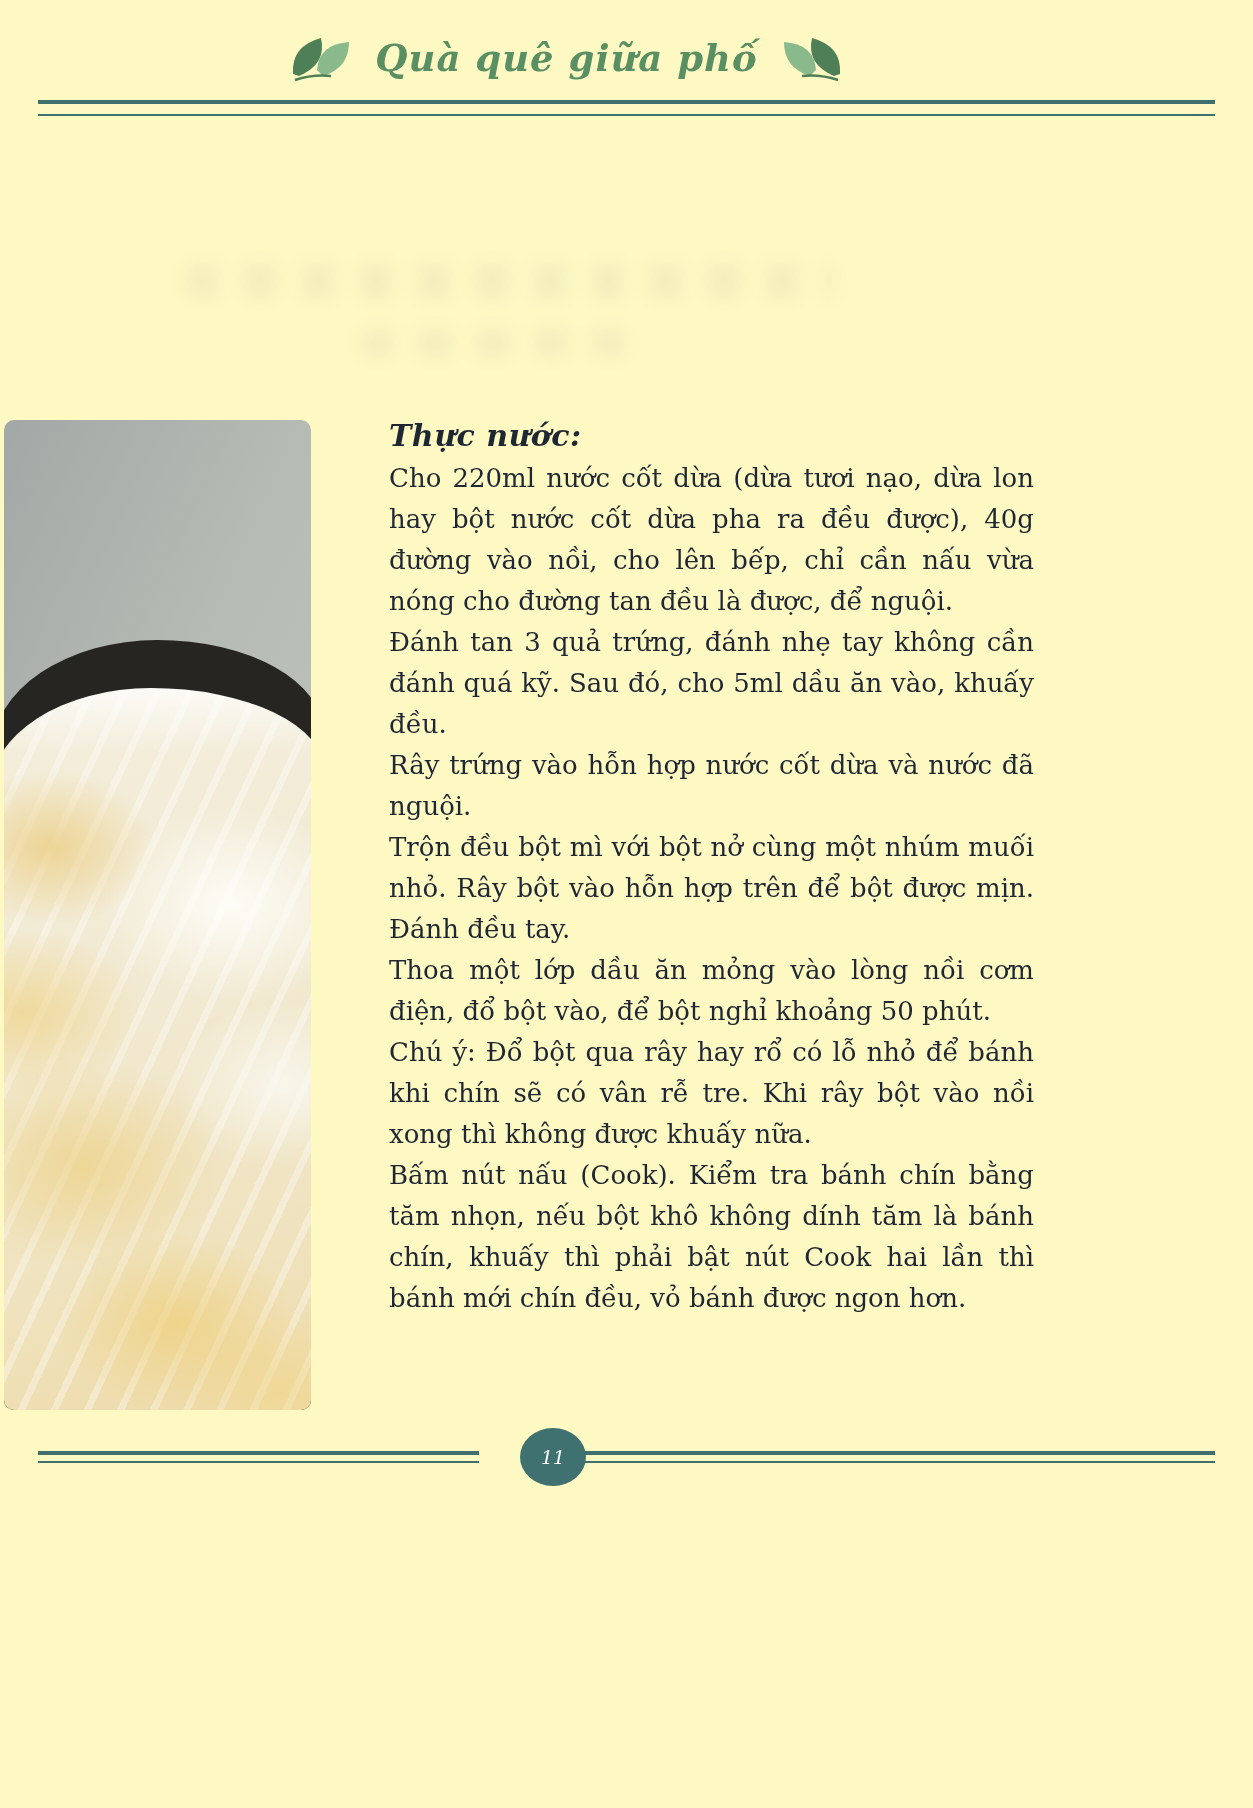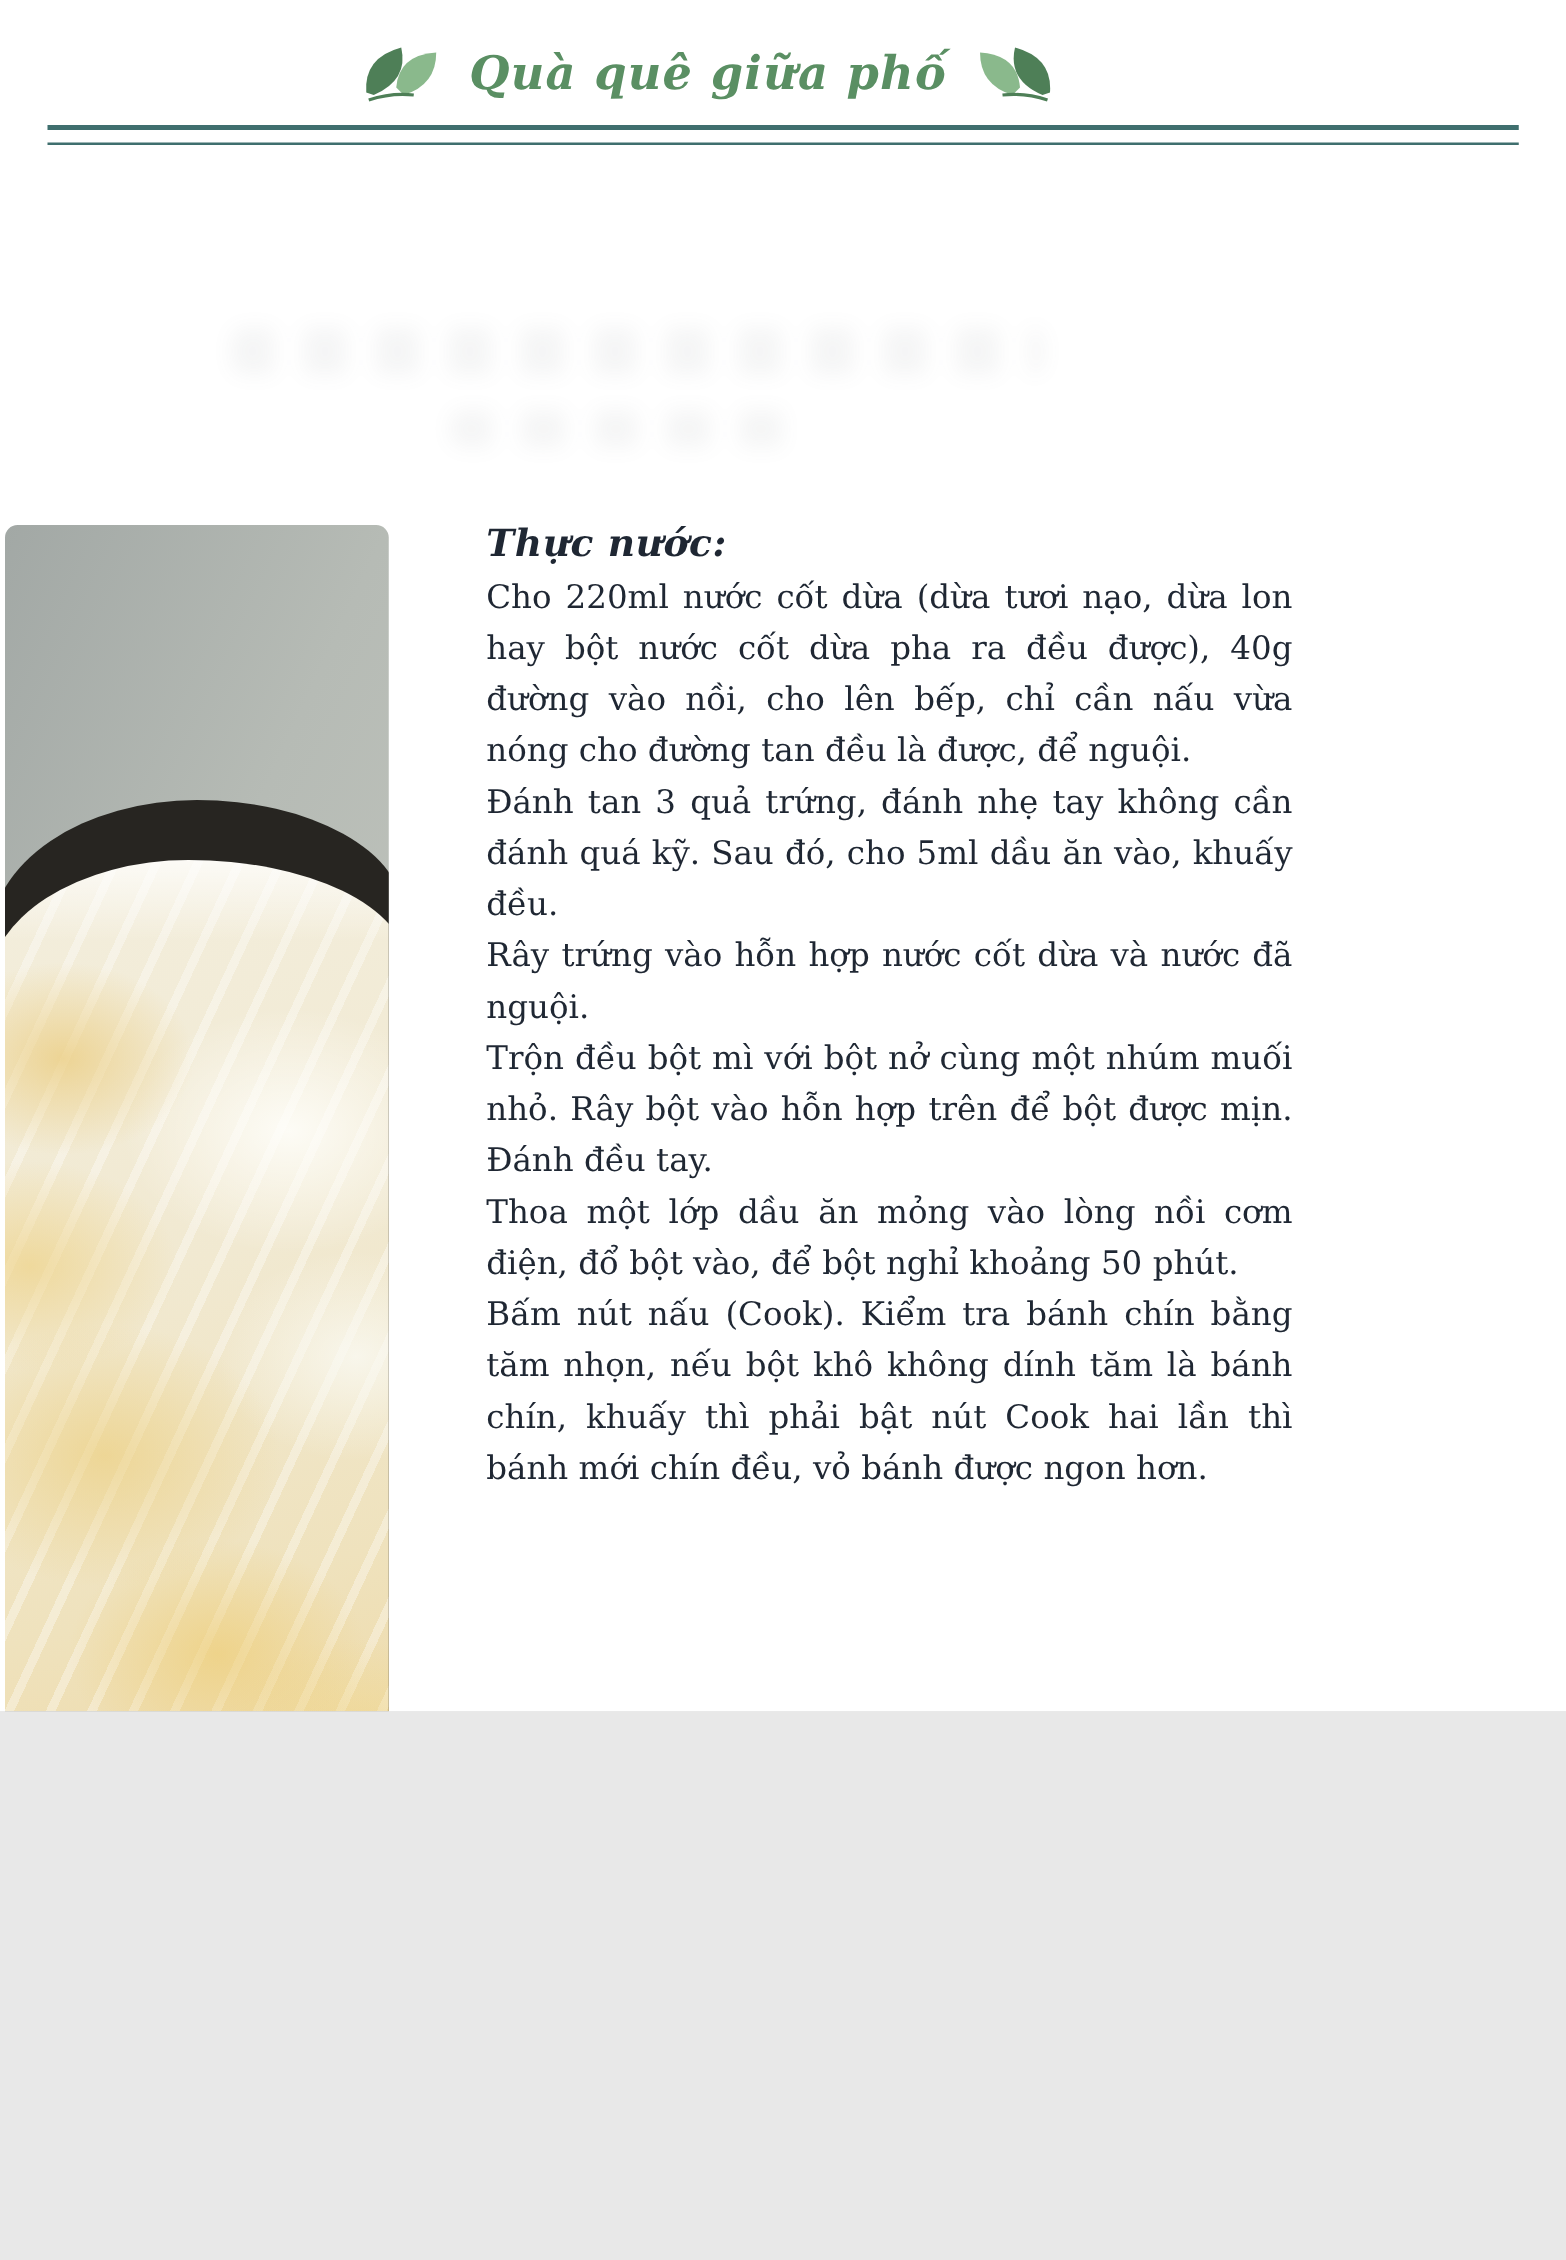--- a/index.html
+++ b/index.html
@@ -1,20 +1,20 @@
 <!DOCTYPE html>
 <html><head>
 <meta charset="utf-8">
 <style>
   html,body{margin:0;padding:0;background:#e8e8e8;}
   .page{
     position:relative;
-    width:1253px;height:1369px;
+    width:1253px;height:1808px;
     margin:0 auto;
-    background:#ffffff;
+    background:#fef9c3;
     overflow:hidden;
     font-family:"DejaVu Serif","Liberation Serif",serif;
   }
 
   
   .header{
     position:absolute;left:0;top:30px;width:100%;
     display:flex;justify-content:center;align-items:center;gap:14px;
   }
   .header-inner{display:flex;align-items:center;gap:14px;transform:translateX(-60px);}
@@ -126,20 +126,21 @@
     <div class="cake"></div>
   </div>
 
   <div class="content">
     <div class="section-heading">Thực nước:</div>
     <p>Cho 220ml nước cốt dừa (dừa tươi nạo, dừa lon hay bột nước cốt dừa pha ra đều được), 40g đường vào nồi, cho lên bếp, chỉ cần nấu vừa nóng cho đường tan đều là được, để nguội.</p>
     <p>Đánh tan 3 quả trứng, đánh nhẹ tay không cần đánh quá kỹ. Sau đó, cho 5ml dầu ăn vào, khuấy đều.</p>
     <p>Rây trứng vào hỗn hợp nước cốt dừa và nước đã nguội.</p>
     <p>Trộn đều bột mì với bột nở cùng một nhúm muối nhỏ. Rây bột vào hỗn hợp trên để bột được mịn. Đánh đều tay.</p>
     <p>Thoa một lớp dầu ăn mỏng vào lòng nồi cơm điện, đổ bột vào, để bột nghỉ khoảng 50 phút.</p>
+    <p>Chú ý: Đổ bột qua rây hay rổ có lỗ nhỏ để bánh khi chín sẽ có vân rễ tre. Khi rây bột vào nồi xong thì không được khuấy nữa.</p>
     <p>Bấm nút nấu (Cook). Kiểm tra bánh chín bằng tăm nhọn, nếu bột khô không dính tăm là bánh chín, khuấy thì phải bật nút Cook hai lần thì bánh mới chín đều, vỏ bánh được ngon hơn.</p>
   </div>
 
   <div class="footer-line fl-left-thick"></div>
   <div class="footer-line fl-left-thin"></div>
   <div class="footer-line fl-right-thick"></div>
   <div class="footer-line fl-right-thin"></div>
   <div class="page-number-badge">
     <span>11</span>
   </div>

